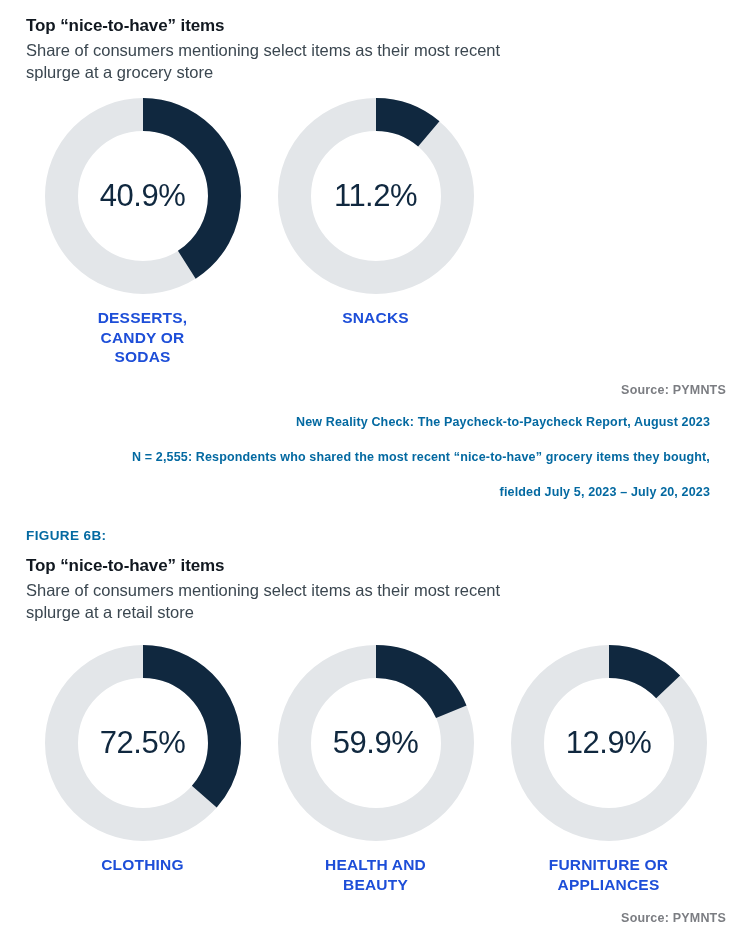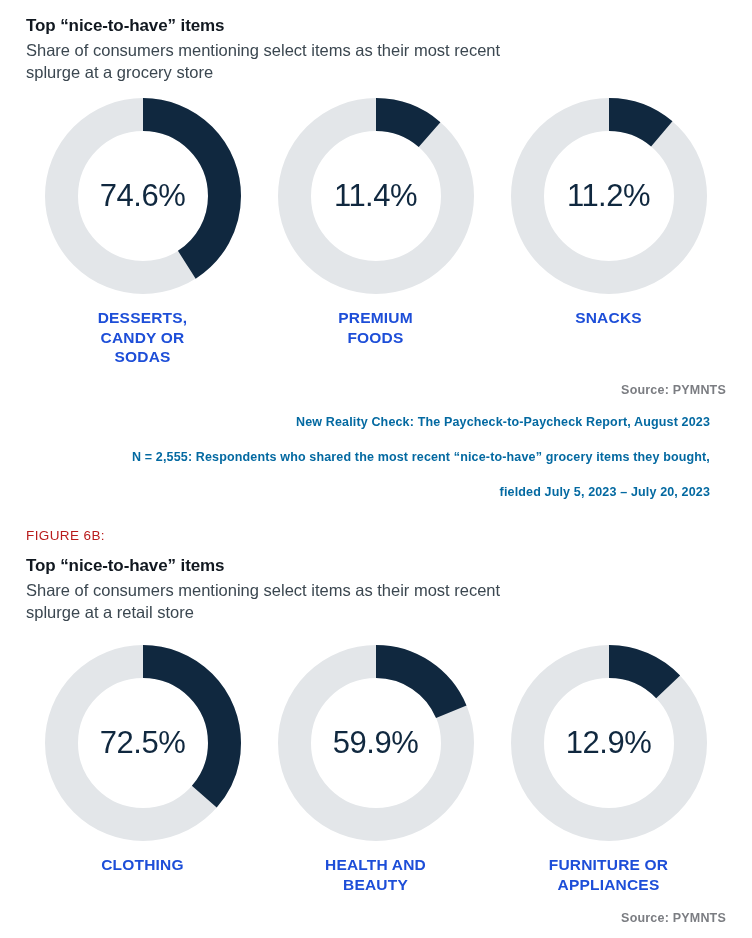--- a/index.html
+++ b/index.html
@@ -21,23 +21,23 @@
     width: 752px;
     height: 684px;
     position: relative;
     box-sizing: border-box;
     padding: 1px 26px;
   }
 
   
   .fig-label {
     font-size: 13.5px;
-    font-weight: normal;
+    font-weight: bold;
     letter-spacing: 0.4px;
-    color: #b91c1c;
+    color: #0369a1;
     text-transform: uppercase;
     margin: 0 0 12px 0;
   }
   .sec-title {
     font-size: 17px;
     font-weight: bold;
     color: #111820;
     letter-spacing: -0.1px;
     margin: 0 0 4px 0;
     line-height: 1.25;
@@ -135,36 +135,25 @@
     <div class="sec-title">Top “nice-to-have” items</div>
     <div class="sec-sub">Share of consumers mentioning select items as their most recent splurge at a grocery store</div>
 
     <div class="donut-row" id="charts-a">
         <div class="donut-cell">
           <div class="donut-wrap">
             <svg viewBox="0 0 196 196">
               <circle cx="98" cy="98" r="81.5" fill="none" stroke="#e3e6e9" stroke-width="33"></circle>
               <circle cx="98" cy="98" r="81.5" fill="none" stroke="#10283f" stroke-width="33" stroke-dasharray="209.441 512.080" transform="rotate(-90 98 98)"></circle>
             </svg>
-            <div class="donut-value">74.6%</div>
+            <div class="donut-value">40.9%</div>
           </div>
           <div class="donut-label">DESSERTS,
 CANDY OR
 SODAS</div>
-        </div>
-        <div class="donut-cell">
-          <div class="donut-wrap">
-            <svg viewBox="0 0 196 196">
-              <circle cx="98" cy="98" r="81.5" fill="none" stroke="#e3e6e9" stroke-width="33"></circle>
-              <circle cx="98" cy="98" r="81.5" fill="none" stroke="#10283f" stroke-width="33" stroke-dasharray="58.377 512.080" transform="rotate(-90 98 98)"></circle>
-            </svg>
-            <div class="donut-value">11.4%</div>
-          </div>
-          <div class="donut-label">PREMIUM
-FOODS</div>
         </div>
         <div class="donut-cell">
           <div class="donut-wrap">
             <svg viewBox="0 0 196 196">
               <circle cx="98" cy="98" r="81.5" fill="none" stroke="#e3e6e9" stroke-width="33"></circle>
               <circle cx="98" cy="98" r="81.5" fill="none" stroke="#10283f" stroke-width="33" stroke-dasharray="57.353 512.080" transform="rotate(-90 98 98)"></circle>
             </svg>
             <div class="donut-value">11.2%</div>
           </div>
           <div class="donut-label">SNACKS</div>

